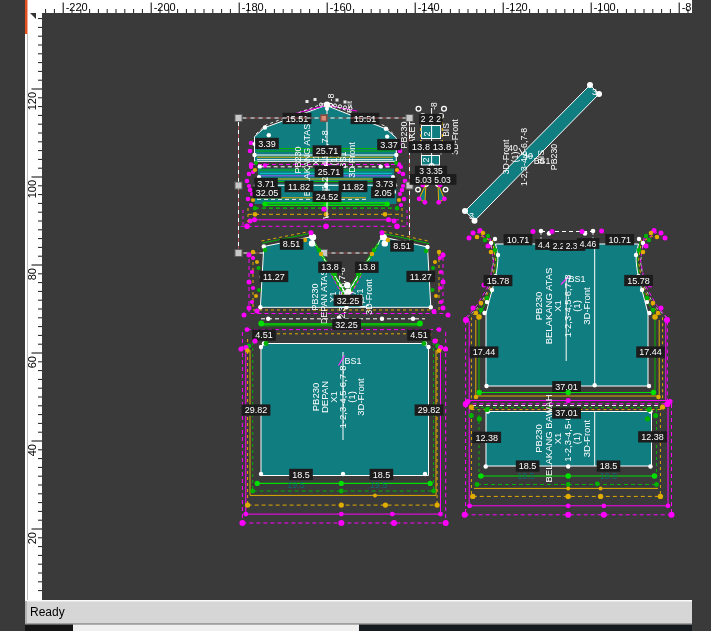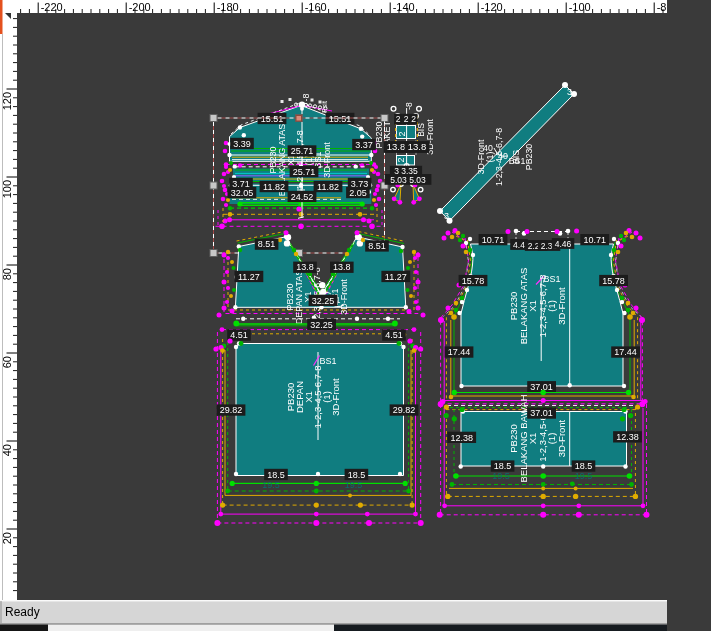--- a/index.html
+++ b/index.html
@@ -1,15 +1,15 @@
 <!DOCTYPE html>
 <html><head><meta charset="utf-8"><title>page</title>
 <style>
 html,body{margin:0;padding:0;background:#3a3a3a;}
-#app{position:relative;width:667px;height:631px;overflow:hidden;font-family:"Liberation Sans",sans-serif;}
+#app{position:relative;width:667px;height:631px;overflow:hidden;font-family:"Liberation Sans",sans-serif;margin-left:25px;}
 svg text{font-family:"Liberation Sans",sans-serif;}
 </style></head>
 <body>
 <div id="app">
 <svg width="711" height="631" font-family="Liberation Sans, sans-serif">
 <rect width="711" height="631" fill="#3a3a3a"></rect>
 <rect x="0" y="0" width="711" height="13" fill="#ffffff"></rect>
 <rect x="0" y="0" width="17" height="600" fill="#ffffff"></rect>
 <rect x="0" y="0" width="2.5" height="34" fill="#e4511e"></rect>
 <line x1="2.5" y1="34" x2="2.5" y2="600" stroke="#bdbdbd" stroke-width="1" opacity="1"></line>

